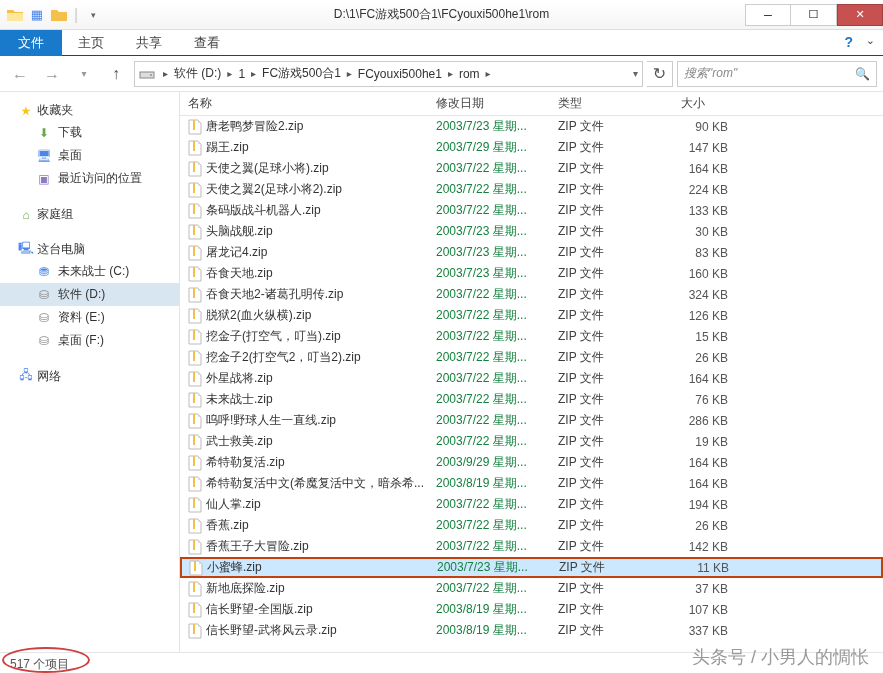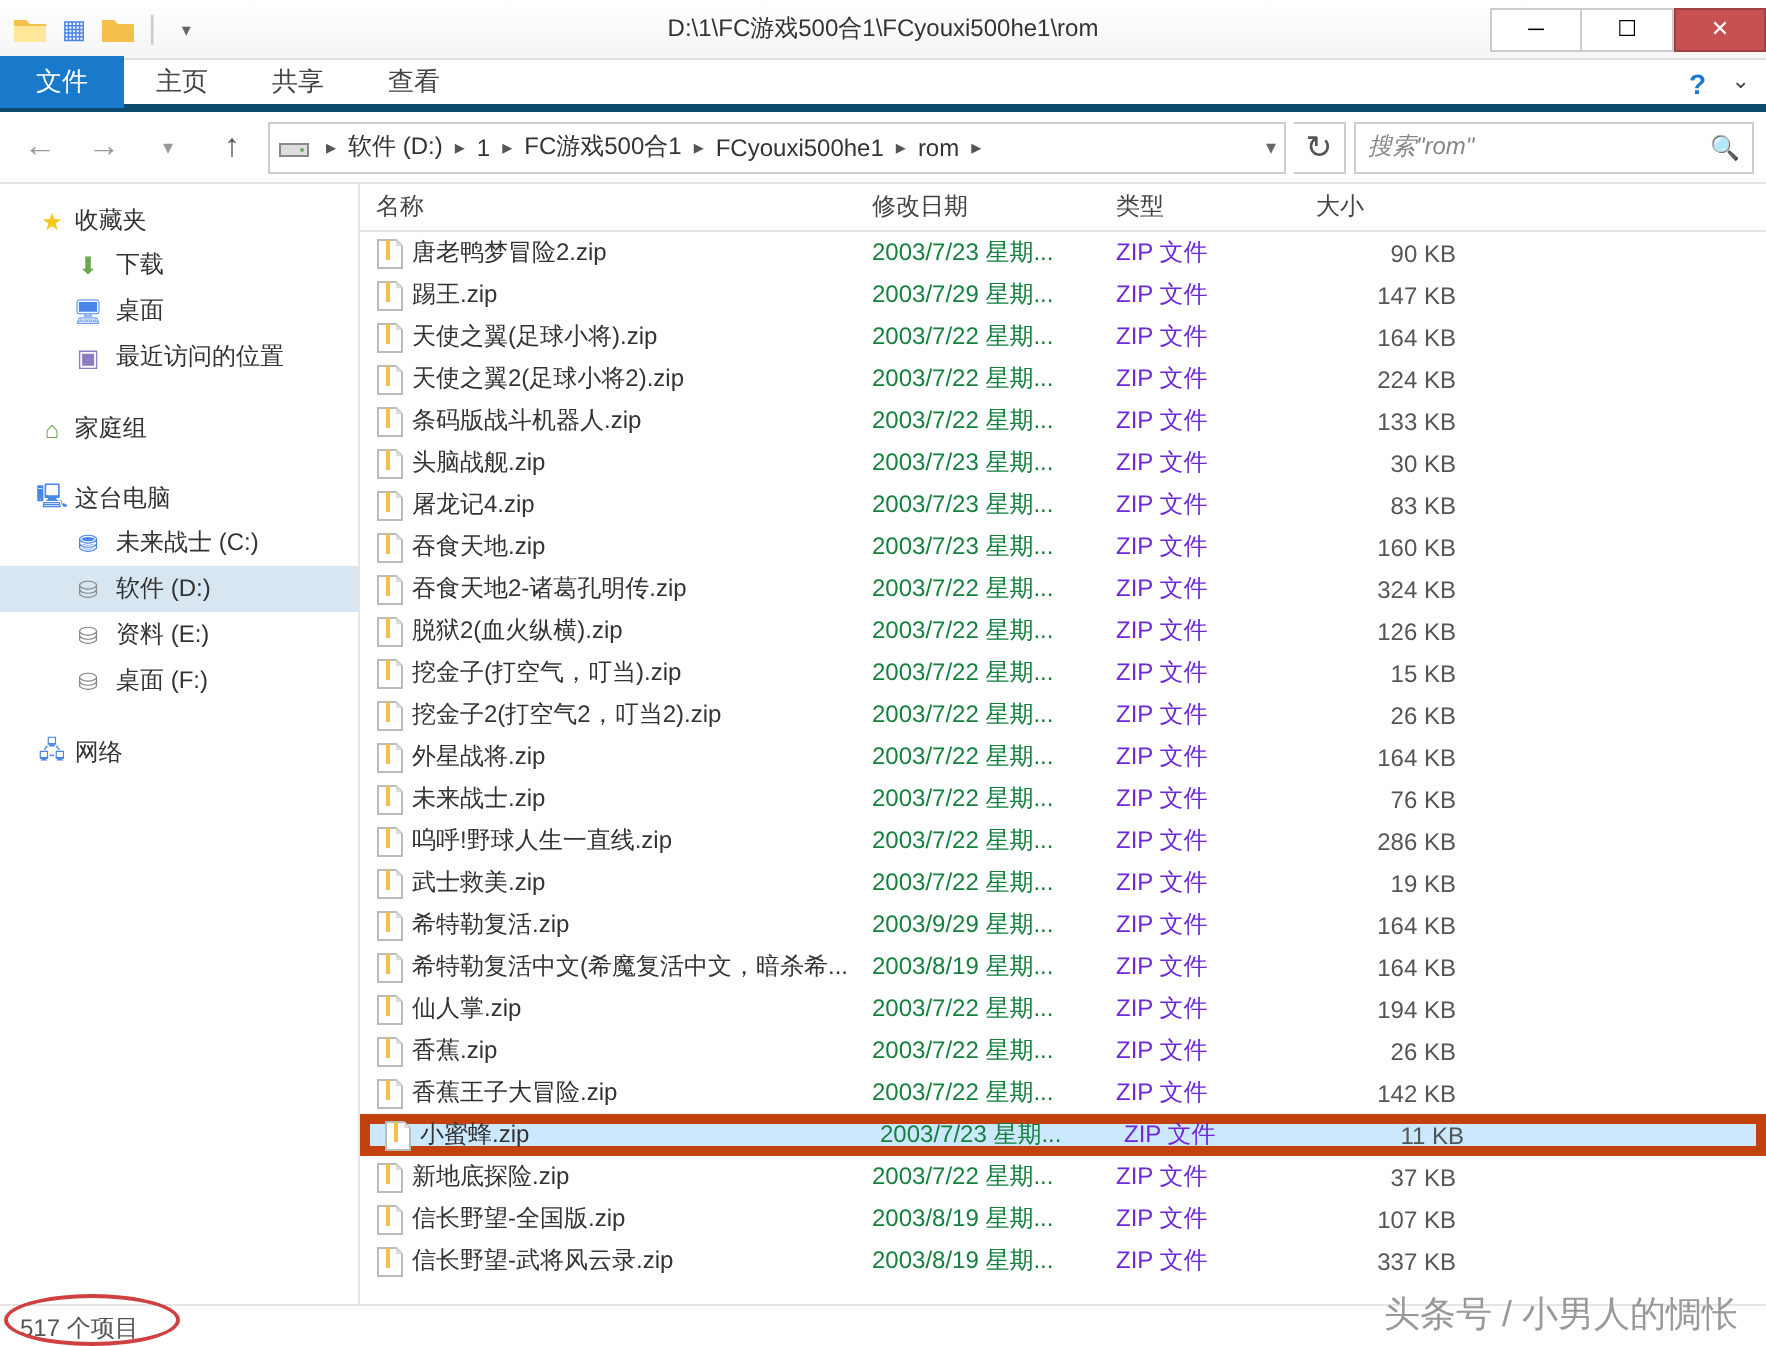--- a/index.html
+++ b/index.html
@@ -9,21 +9,21 @@
 .titlebar-left { display: flex; align-items: center; gap: 4px; padding-left: 6px; }
 .tb-icon { width: 18px; height: 18px; display: inline-flex; align-items: center; justify-content: center; }
 .tb-sep { color: #ccc; margin: 0 2px; }
 .titlebar-title { position: absolute; left: 50%; transform: translateX(-50%); font-size: 12px; color: #333; }
 .window-controls { margin-left: auto; display: flex; }
 .wc-btn { width: 46px; height: 22px; display: flex; align-items: center; justify-content: center; font-size: 11px; }
 .wc-min { background: #fff; border: 1px solid #ccc; }
 .wc-max { background: #fff; border: 1px solid #ccc; border-left: none; }
 .wc-close { background: #c75050; color: #fff; border: 1px solid #a04040; }
 
-.ribbon-tabs { height: 26px; background: #fff; display: flex; align-items: center; border-bottom: 4px solid #0c4a6e; position: relative; }
+.ribbon-tabs { height: 26px; background: #fff; display: flex; align-items: flex-start; border-bottom: 1px solid #0c4a6e; position: relative; }
 .ribbon-file { background: #1979ca; color: #fff; padding: 4px 18px; font-size: 13px; height: 26px; display: flex; align-items: center; }
 .ribbon-tab { padding: 4px 16px; font-size: 13px; color: #444; }
 .ribbon-help { position: absolute; right: 30px; top: 4px; color: #1979ca; font-size: 14px; font-weight: bold; }
 .ribbon-chev { position: absolute; right: 8px; top: 4px; color: #444; font-size: 11px; }
 
 .addressbar { height: 36px; display: flex; align-items: center; padding: 4px 6px; gap: 4px; border-bottom: 1px solid #e5e5e5; }
 .nav-btn { width: 28px; height: 28px; border-radius: 3px; display: flex; align-items: center; justify-content: center; color: #999; font-size: 16px; }
 .nav-btn.enabled { color: #555; }
 .breadcrumb { flex: 1; height: 26px; border: 1px solid #ccc; display: flex; align-items: center; padding: 0 4px; background: #fff; font-size: 12px; }
 .bc-icon { width: 16px; height: 16px; margin-right: 4px; display: inline-flex; }
@@ -49,29 +49,29 @@
 .ic-pc { color: #4a86e8; }
 .ic-drive { color: #888; }
 .ic-cdrive { color: #4a86e8; }
 .ic-net { color: #4a86e8; }
 
 .main { flex: 1; display: flex; flex-direction: column; }
 .col-headers { display: flex; height: 24px; align-items: center; border-bottom: 1px solid #e5e5e5; font-size: 12px; color: #444; padding-left: 8px; }
 .col-name { width: 248px; }
 .col-date { width: 122px; }
 .col-type { width: 100px; }
-.col-size { width: 100px; text-align: left; padding-right: 30px; }
+.col-size { width: 100px; text-align: center; padding-right: 30px; }
 
 .filelist { flex: 1; overflow-y: auto; font-size: 12px; }
 .file-row { display: flex; align-items: center; height: 21px; padding-left: 8px; }
-.file-row.selected { background: #cce8ff; border: 5px solid #c2410c; padding-left: 7px; height: 21px; }
+.file-row.selected { background: #cce8ff; border: 2px solid #c2410c; padding-left: 7px; height: 21px; }
 .file-icon { width: 18px; display: inline-flex; align-items: center; }
 .file-name { width: 230px; color: #333; white-space: nowrap; overflow: hidden; text-overflow: ellipsis; }
 .file-date { width: 122px; color: #15803d; }
-.file-type { width: 100px; color: #6d28d9; }
+.file-type { width: 100px; color: #404040; }
 .file-size { width: 100px; text-align: right; color: #555; padding-right: 30px; }
 
 .statusbar { height: 24px; border-top: 1px solid #e5e5e5; display: flex; align-items: center; padding: 0 10px; font-size: 12px; color: #555; position: relative; }
 .status-circle { position: absolute; left: 2px; top: -6px; width: 88px; height: 26px; border: 2px solid #d04040; border-radius: 50%; pointer-events: none; }
 .watermark { position: absolute; right: 14px; bottom: 4px; font-size: 18px; color: #999; }
 
 .zip-svg { width: 14px; height: 16px; }
 .folder-svg { width: 18px; height: 16px; }
 </style>
 </head>

